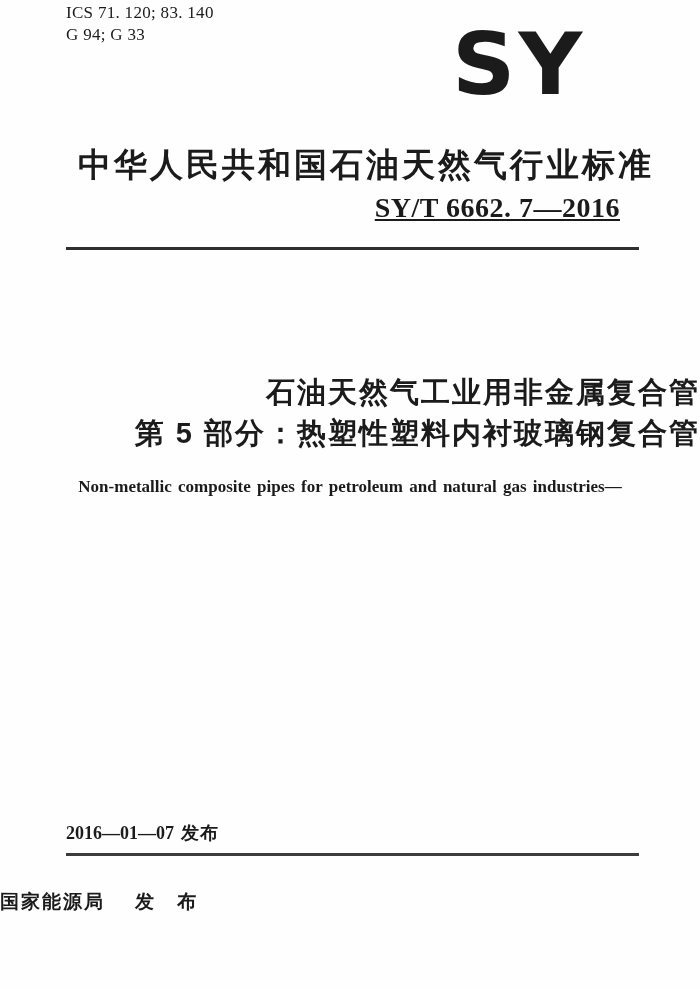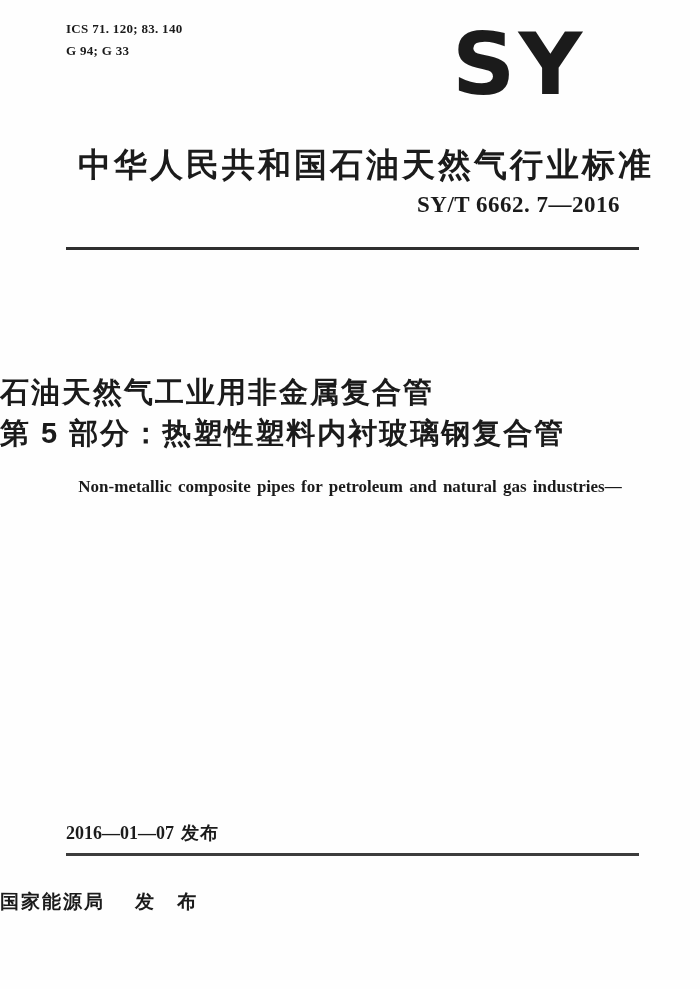--- a/index.html
+++ b/index.html
@@ -9,22 +9,22 @@
     margin:0 auto;
     background:#fefefe;
     color:#1b1b1b;
     overflow:hidden;
     font-family:"Liberation Sans","DejaVu Sans",sans-serif;
   }
   .serif { font-family:"Liberation Serif","DejaVu Serif",serif; }
 
   
   .ics-block {
-    position:absolute; left:66px; top:18px;
-    font-weight:bold; font-size:13px; line-height:22px;
+    position:absolute; left:66px; top:2px;
+    font-weight:normal; font-size:17px; line-height:22px;
     letter-spacing:0.3px;
   }
 
   
   .sy-logo {
     position:absolute; left:452px; top:22px;
     font-family:"DejaVu Sans","Liberation Sans",sans-serif;
     font-weight:bold; font-size:88px; line-height:1;
     letter-spacing:3px;
     transform:scaleY(0.97);
@@ -35,31 +35,31 @@
   .national-heading {
     position:absolute; top:127px; left:0; width:100%;
     margin:16px; text-align:center;
     font-size:33px; font-weight:bold; letter-spacing:3px;
     white-space:nowrap;
   }
 
   
   .std-number {
     position:absolute; top:192px; right:80px;
-    font-size:23px; font-weight:bold; letter-spacing:0.5px;
+    font-size:28px; font-weight:bold; letter-spacing:0.5px;text-decoration:underline;
   }
 
   .rule { position:absolute; left:66px; width:573px; background:#2f2f2f; }
   .rule-top { top:247px; height:3px; }
   .rule-bottom { top:853px; height:3px; background:#3c3c3c; }
 
   
   .cn-title {
     position:absolute; top:372px; left:0; width:100%;
-    text-align:left; font-weight:bold;
+    text-align:right; font-weight:bold;
     font-size:29px; line-height:41px; letter-spacing:2px;
     white-space:nowrap;
   }
 
   
   .en-title {
     position:absolute; top:472px; left:0; width:100%;
     text-align:center; font-weight:bold;
     font-size:17px; line-height:29px;
     word-spacing:2px;

